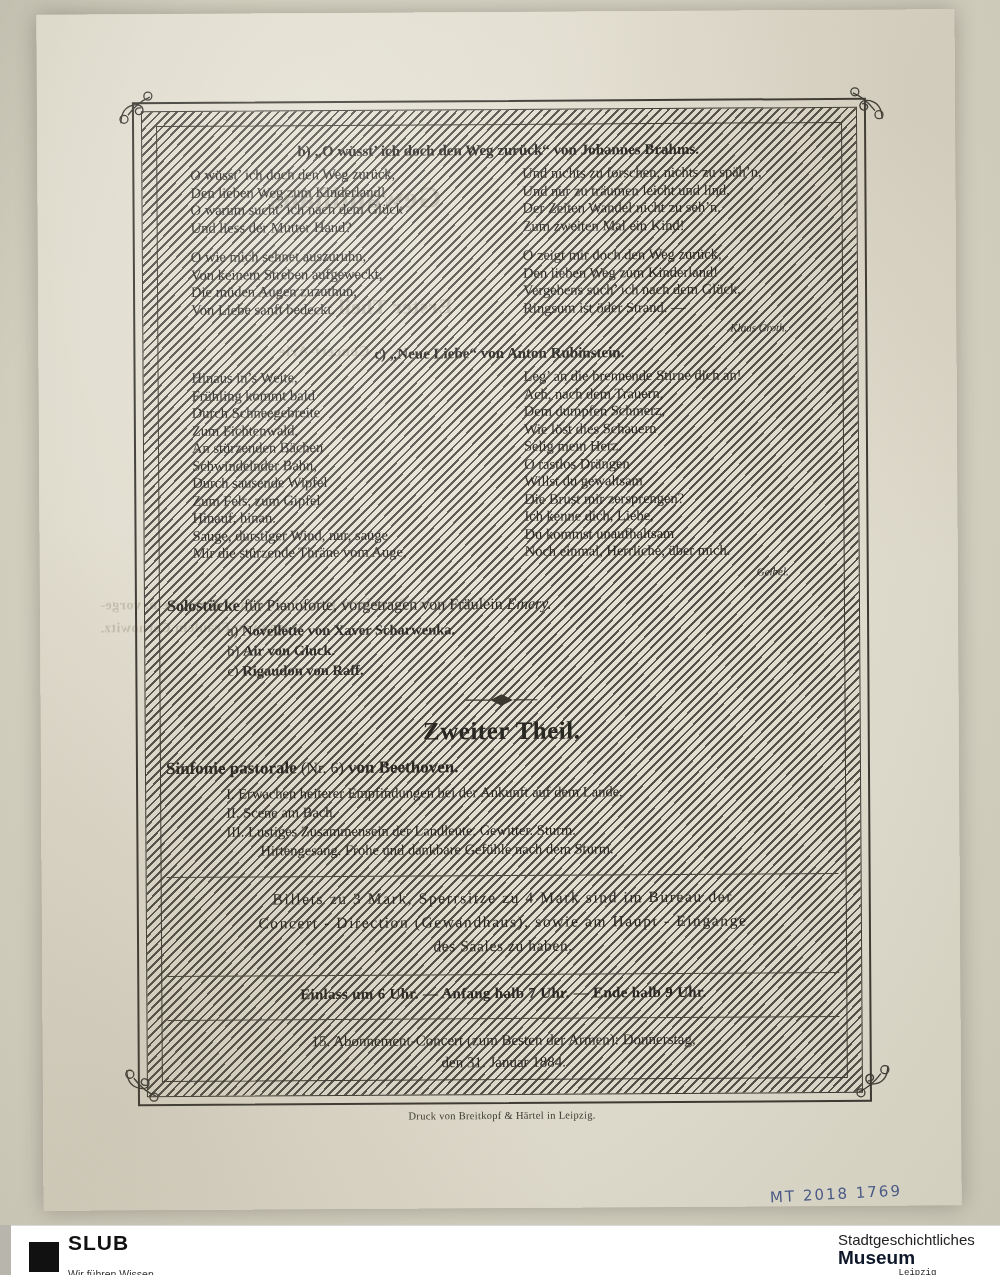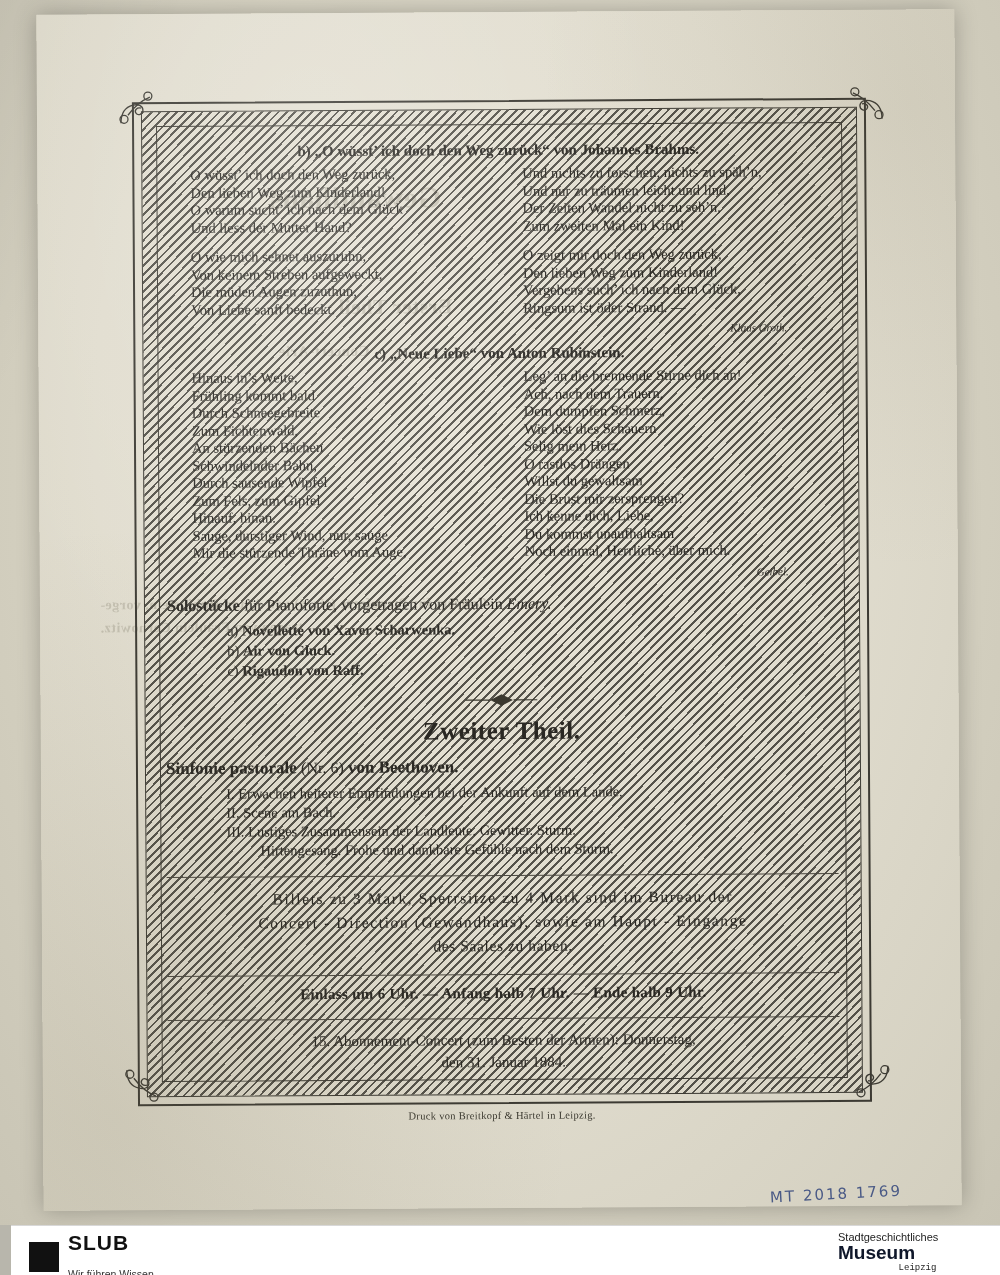--- a/index.html
+++ b/index.html
@@ -104,21 +104,21 @@
   
   #footer{
     position:absolute;left:11px;top:1225px;width:1000px;height:50px;background:#ffffff;
     border-top:1px solid #d8d8d8;
   }
   .slub{position:absolute;left:18px;top:6px;display:flex;align-items:center;}
   .slub .sq{width:30px;height:30px;background:#111;margin-right:9px;margin-top:2px;}
   .slub .txt1{font-family:"Liberation Sans",sans-serif;font-weight:bold;font-size:21px;color:#111;line-height:21px;letter-spacing:1px;}
   .slub .txt2{font-family:"Liberation Sans",sans-serif;font-size:10.5px;color:#333;margin-top:15px;}
   .museum{position:absolute;right:14px;top:5px;text-align:left;}
-  .museum .m1{font-family:"Liberation Sans",sans-serif;font-size:11px;color:#222;}
+  .museum .m1{font-family:"Liberation Sans",sans-serif;font-size:15px;color:#222;}
   .museum .m2{font-family:"Liberation Sans",sans-serif;font-size:19px;font-weight:bold;color:#0f172a;line-height:20px;}
   .museum .m3{font-family:Liberation Mono, monospace;font-size:9px;color:#222;text-align:center;}
   .museum .m4{font-family:"Liberation Sans",sans-serif;font-size:6.5px;color:#444;margin-top:2px;}
   .museum .m4 .chk{color:#111;font-weight:bold;}
 </style>
 </head>
 <body>
 
 <div id="scan">
   <div id="paper">

